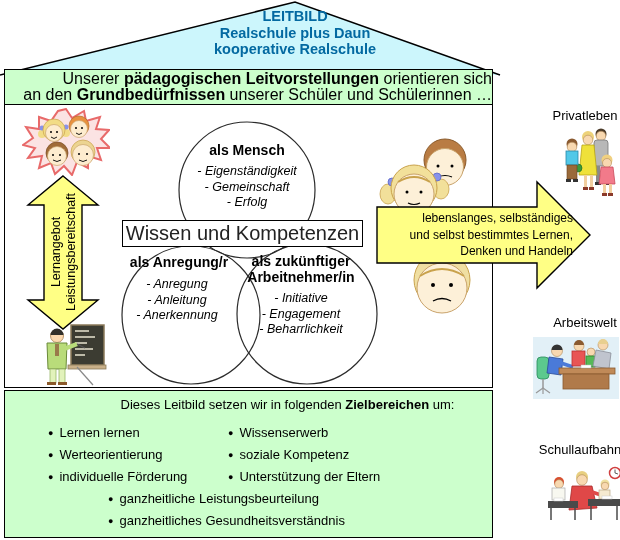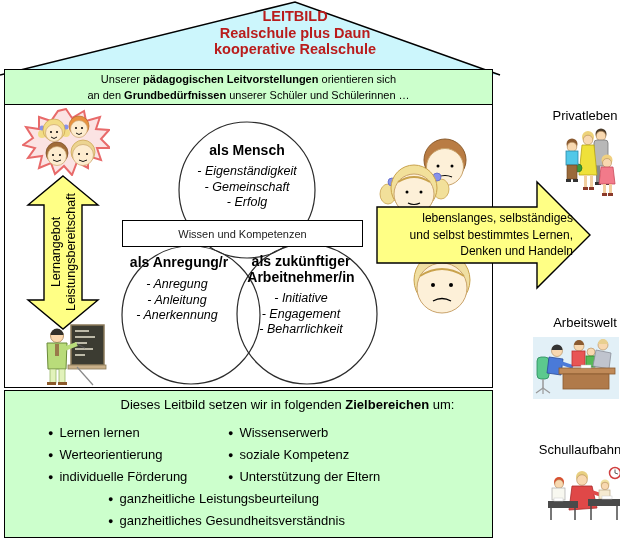--- a/index.html
+++ b/index.html
@@ -2,32 +2,32 @@
 <html><head>
 <meta charset="utf-8">
 <style>
   html,body{margin:0;padding:0;background:#fff;}
   .stage{position:relative;width:620px;height:540px;background:#fff;
          font-family:"Liberation Sans",sans-serif;color:#000;overflow:hidden;}
   .abs{position:absolute;}
   svg{display:block;}
   
   .roof-title{left:145px;top:8px;width:300px;text-align:center;font-weight:bold;
-              font-size:14.5px;line-height:16.5px;color:#b91c1c;}
+              font-size:14.5px;line-height:16.5px;color:#0369a1;}
   
   .banner{left:4px;top:69px;width:487px;height:34px;background:#ccffcc;border:1.5px solid #000;
-          display:flex;flex-direction:column;justify-content:center;text-align:center;
-          font-size:11px;line-height:16px;}
+          display:flex;flex-direction:column;justify-content:center;text-align:right;
+          font-size:16px;line-height:16px;}
   
   .main-box{left:4px;top:104px;width:487px;height:282px;background:#fff;border:1.5px solid #000;}
   
   .ctitle{font-weight:bold;font-size:14px;text-align:center;line-height:16px;}
   .citems{font-size:12.5px;text-align:center;line-height:15.5px;font-style:italic;}
   .wissen-box{left:122px;top:220px;width:239px;height:25px;background:#fff;border:1.2px solid #000;
-              display:flex;align-items:center;justify-content:center;font-size:11px;color:#222;}
+              display:flex;align-items:center;justify-content:center;font-size:20px;color:#222;}
   
   .larrow-label{left:63px;top:252px;transform:translate(-50%,-50%) rotate(-90deg);
                 white-space:nowrap;text-align:center;font-size:12.5px;line-height:14.5px;}
   .rarrow-label{left:383px;top:210px;width:190px;font-size:12px;line-height:16.5px;text-align:right;}
   
   .side-label{width:110px;text-align:center;font-size:13px;}
   
   .goal-box{left:4px;top:390px;width:487px;height:146px;background:#ccffcc;border:1.5px solid #000;}
   .goal-heading{left:4px;top:397px;width:487px;text-align:center;font-size:13px;padding-left:40px;}
   .brow{position:absolute;font-size:13px;white-space:nowrap;}

